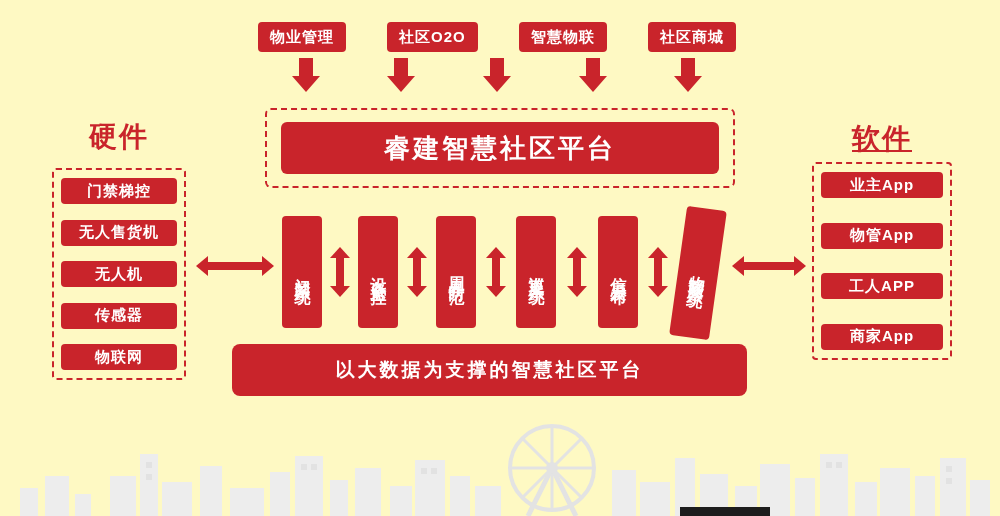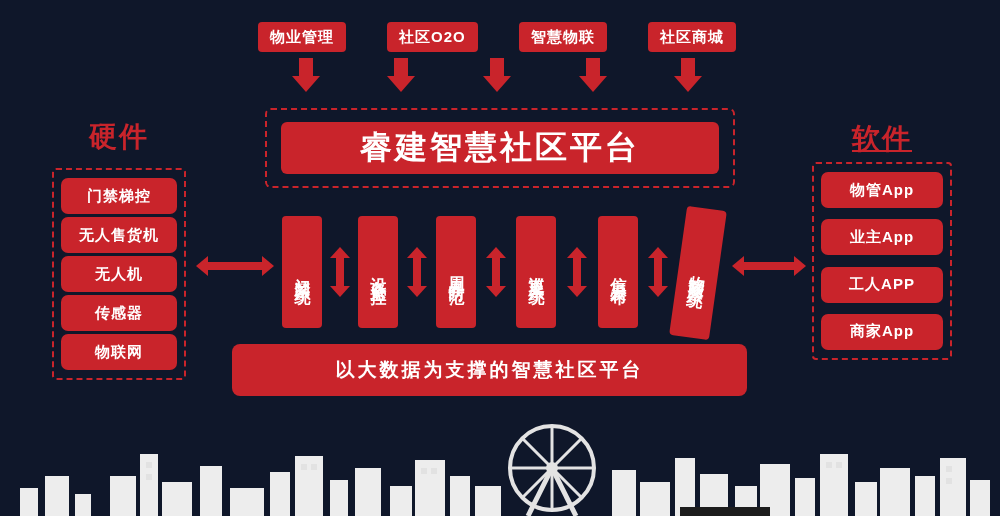--- a/index.html
+++ b/index.html
@@ -1,17 +1,17 @@
 <!DOCTYPE html>
 <html><head>
 <meta charset="utf-8">
 <style>
   html,body{margin:0;padding:0;}
   body{font-family:"Liberation Sans","DejaVu Sans",sans-serif;background:#fff;}
-  .canvas{position:relative;width:1000px;height:516px;overflow:hidden;background:#0f172a;}
+  .canvas{position:relative;width:1000px;height:516px;overflow:hidden;background:#fef9c3;}
 
   
   .pill{
     background:#c9242b;color:#fff;font-weight:bold;text-align:center;
     border-radius:4px;display:flex;align-items:center;justify-content:center;
     box-sizing:border-box;
   }
 
   
   .top-row{position:absolute;left:258px;top:22px;width:478px;display:flex;justify-content:space-between;}
@@ -24,27 +24,27 @@
   .d-arrow .stem{position:absolute;left:7px;top:0;width:14px;height:18px;background:#c9242b;}
   .d-arrow::after{content:"";position:absolute;top:18px;left:0;
     border-left:14px solid transparent;border-right:14px solid transparent;
     border-top:16px solid #c9242b;}
 
   
   .platform-dash{position:absolute;left:265px;top:108px;width:470px;height:80px;
     border:2px dashed #c9242b;border-radius:6px;box-sizing:border-box;}
   .platform-inner{position:absolute;left:14px;top:12px;right:14px;bottom:12px;
     background:#c9242b;border-radius:6px;color:#fff;font-weight:bold;
-    font-size:32px;letter-spacing:3px;display:flex;align-items:center;justify-content:center;}
+    font-size:26px;letter-spacing:3px;display:flex;align-items:center;justify-content:center;}
 
   
   .side-title{position:absolute;font-size:28px;font-weight:bold;color:#c9242b;letter-spacing:2px;text-align:center;}
   .side-box{position:absolute;border:2px dashed #c9242b;border-radius:4px;box-sizing:border-box;
     display:flex;flex-direction:column;justify-content:space-between;padding:8px 7px;}
-  .side-box .pill{height:36px;font-size:15px;letter-spacing:1px;border-radius:7px;}
+  .side-box .pill{height:26px;font-size:15px;letter-spacing:1px;}
 
   
   .sys{position:absolute;background:#c9242b;color:#fff;font-weight:bold;font-size:16px;
     border-radius:4px;writing-mode:vertical-rl;text-orientation:upright;
     display:flex;align-items:center;justify-content:center;letter-spacing:4px;
     box-sizing:border-box;}
 
   
   .v-darrow{position:absolute;width:20px;}
   .v-darrow .bar{position:absolute;left:6px;top:9px;bottom:9px;width:8px;background:#c9242b;}
@@ -179,22 +179,22 @@
   <div class="side-box" style="left:52px;top:168px;width:134px;height:212px;">
     <div class="pill">门禁梯控</div>
     <div class="pill">无人售货机</div>
     <div class="pill">无人机</div>
     <div class="pill">传感器</div>
     <div class="pill">物联网</div>
   </div>
 
   <div class="side-title" style="left:812px;top:120px;width:140px;text-decoration:underline;">软件</div>
   <div class="side-box" style="left:812px;top:162px;width:140px;height:198px;">
+    <div class="pill">业主App</div>
     <div class="pill">物管App</div>
-    <div class="pill">业主App</div>
     <div class="pill">工人APP</div>
     <div class="pill">商家App</div>
   </div>
 
   <div class="sys" style="left:282px;top:216px;width:40px;height:112px;">门禁系统</div>
   <div class="sys" style="left:358px;top:216px;width:40px;height:112px;">设备监控</div>
   <div class="sys" style="left:436px;top:216px;width:40px;height:112px;">周界防范</div>
   <div class="sys" style="left:516px;top:216px;width:40px;height:112px;">巡更系统</div>
   <div class="sys" style="left:598px;top:216px;width:40px;height:112px;">信息发布</div>
   <div class="sys" style="left:678px;top:208px;width:40px;height:130px;transform:rotate(8deg);">物联网系统</div>

